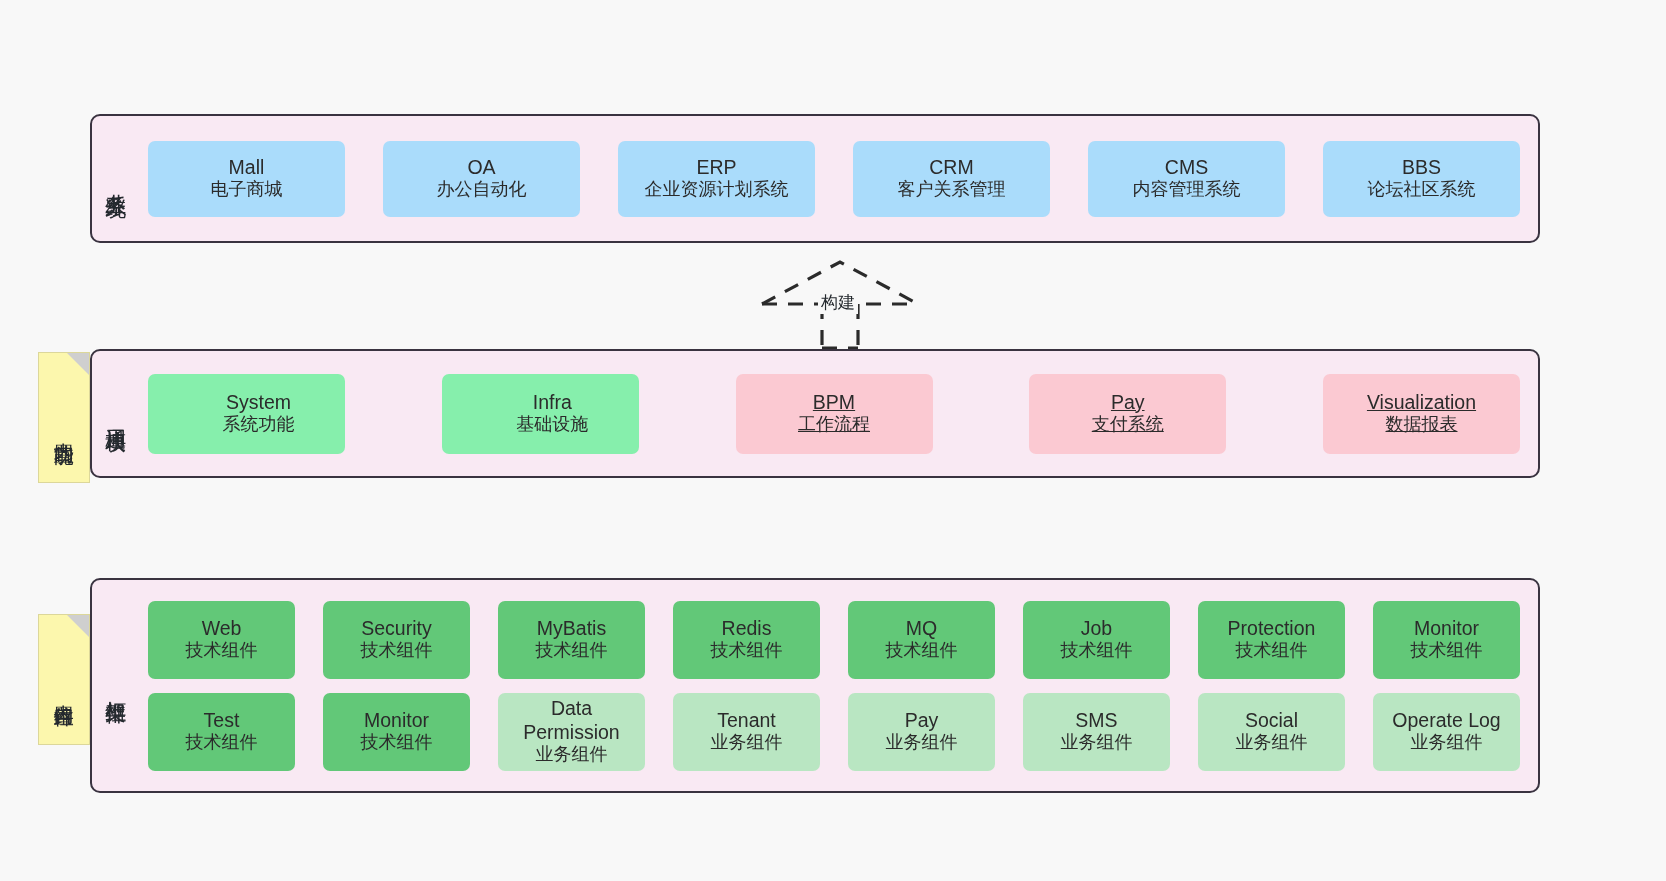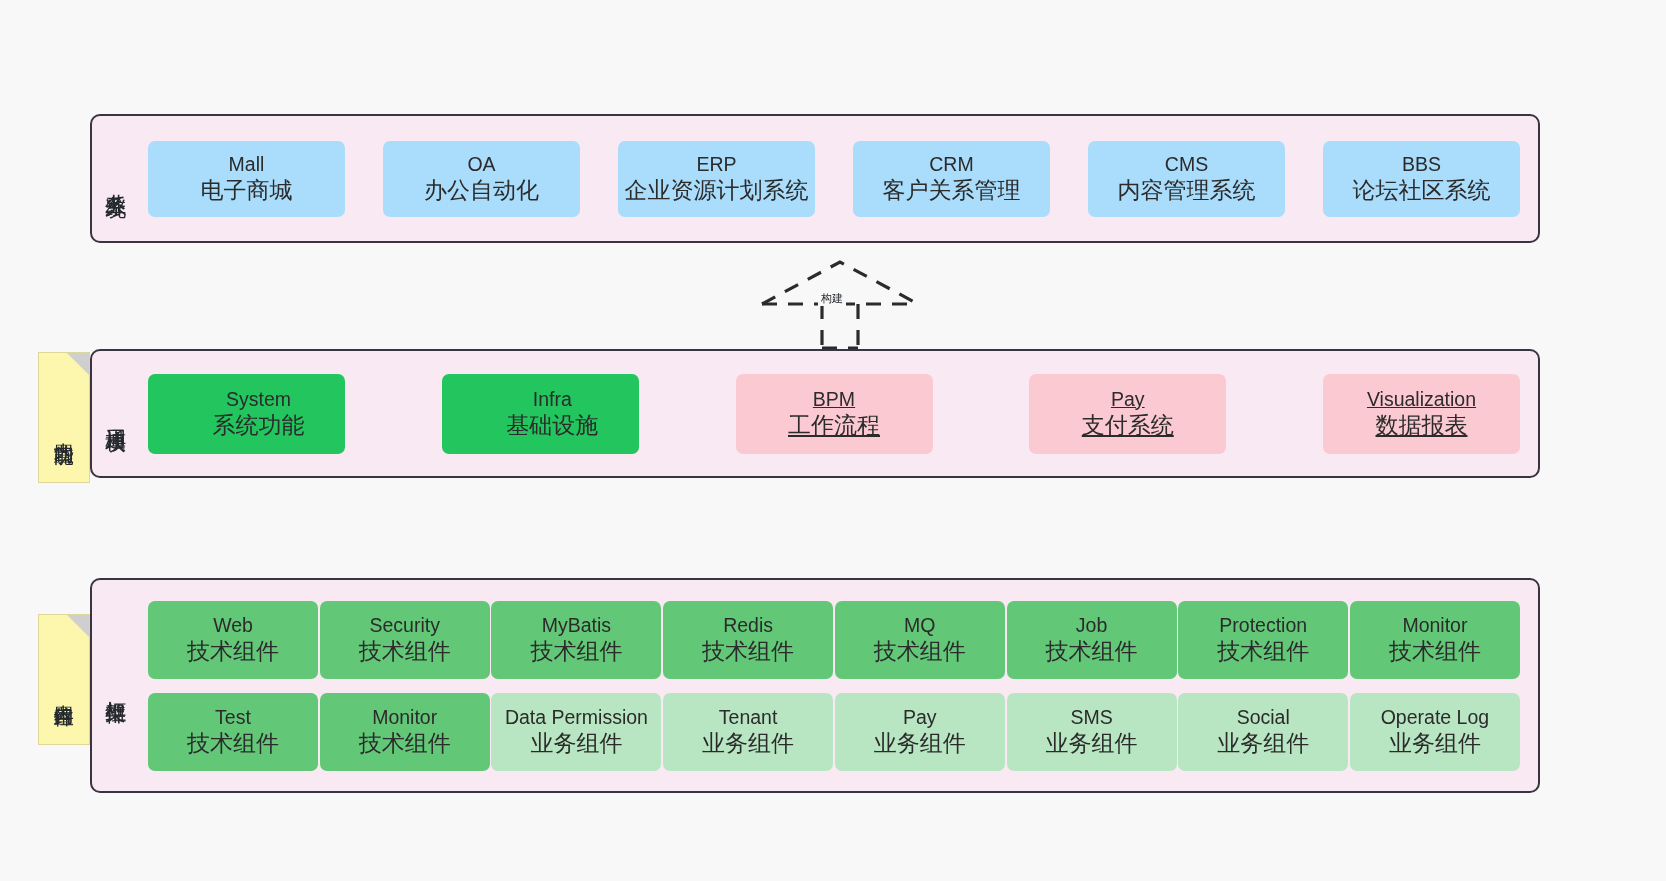--- a/index.html
+++ b/index.html
@@ -68,39 +68,39 @@
     display: flex;
     flex-direction: column;
     align-items: center;
     justify-content: center;
     text-align: center;
     color: #2b2b2b;
     line-height: 1.22;
     padding: 6px 4px;
   }
   .card .en { font-size: 19.5px; }
-  .card .cn { font-size: 23px; }
+  .card .cn { font-size: 18px; }
 
   
   .biz-card {
     width: 197px;
     height: 76px;
     background: #aadcfb;
   }
   
   .mod-card {
     width: 197px;
     height: 80px;
   }
-  .mod-card.strong { background: #22c55e; padding-left: 28px; }
+  .mod-card.strong { background: #86efac; padding-left: 28px; }
   .mod-card.light  { background: #fbc9d2; text-decoration: underline; }
 
   
   .fw-card {
-    width: 170px;
+    width: 147px;
     height: 78px;
   }
   .fw-card.tech { background: #62c878; }
   .fw-card.biz  { background: #b9e6c2; }
 
   
   .note {
     position: absolute;
     width: 52px;
     background: #fcf7ad;
@@ -123,21 +123,21 @@
     width: 22px; height: 22px;
     background: #cfcfcf;
     clip-path: polygon(0 0, 100% 100%, 100% 0);
   }
 
   
   .arrow { position: absolute; }
   .arrow svg { display: block; overflow: visible; }
   .arrow-label {
     position: absolute;
-    font-size: 11px;
+    font-size: 17px;
     color: #24292e;
     background: #f8f8f8;
     padding: 0 3px;
     white-space: nowrap;
   }
 </style>
 </head>
 <body>
 
 <div class="canvas">

